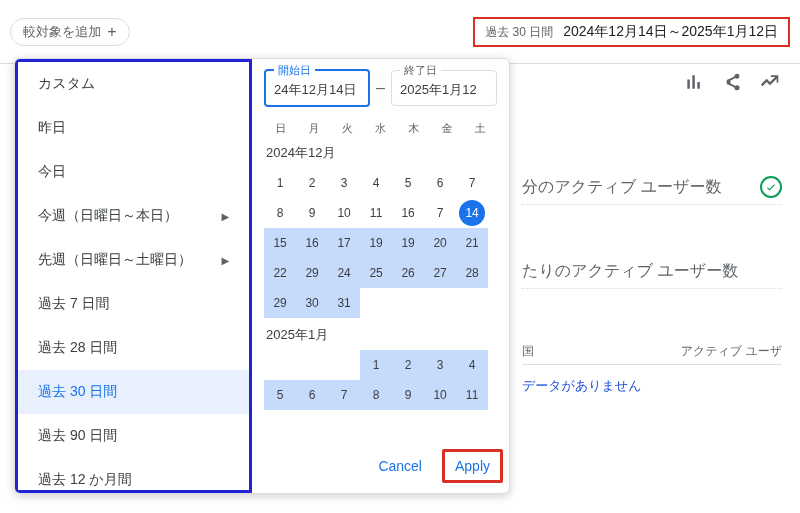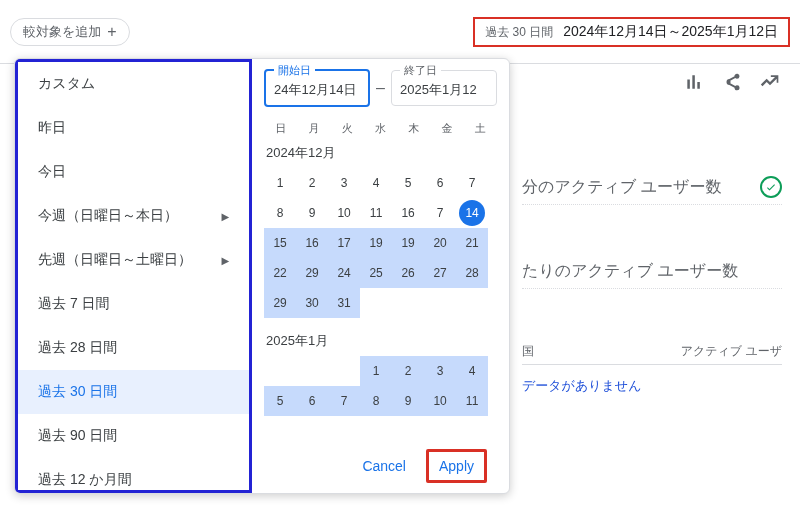--- a/index.html
+++ b/index.html
@@ -33,21 +33,21 @@
   
   .dow { display: grid; grid-template-columns: repeat(7, 1fr); text-align: center; font-size: 11px; color: #5f6368; margin-bottom: 8px; }
   .month-label { font-size: 13px; color: #3c4043; margin: 6px 0 6px 2px; }
   .cal-grid { display: grid; grid-template-columns: repeat(7, 32px); }
   .day { width: 32px; height: 30px; display: flex; align-items: center; justify-content: center; font-size: 12px; color: #3c4043; cursor: pointer; }
   .day.sel { background: #c6dafc; text-align: center; }
   .day.circle { position: relative; color: #fff; }
   .day.circle::before { content: ''; position: absolute; width: 26px; height: 26px; border-radius: 50%; background: #1a73e8; z-index: 0; }
   .day.circle span { position: relative; z-index: 1; }
   
-  .actions { position: absolute; bottom: 10px; right: 22px; display: flex; gap: 12px; align-items: center; }
+  .actions { position: absolute; bottom: 10px; right: 6px; display: flex; gap: 12px; align-items: center; }
   .btn-cancel { font-size: 14px; color: #1a73e8; padding: 6px 8px; cursor: pointer; }
   .btn-apply { font-size: 14px; color: #1a73e8; font-weight: 500; padding: 6px 10px; cursor: pointer; border: 3px solid #d93025; border-radius: 2px; }
   
   .bg-cards { position: absolute; top: 170px; left: 522px; width: 260px; }
   .bg-row { display: flex; justify-content: space-between; align-items: center; border-bottom: 1px dotted #dadce0; padding: 6px 0; }
   .bg-row .t { font-size: 16px; color: #5f6368; }
   .check-icon { width: 22px; height: 22px; border-radius: 50%; border: 2px solid #0d9d58; display: flex; align-items: center; justify-content: center; }
   .check-icon svg { width: 12px; height: 12px; fill: #0d9d58; }
   .bg-sep { height: 50px; }
   .bg-table-head { display: flex; justify-content: space-between; border-bottom: 1px solid #dadce0; padding: 4px 0; font-size: 12px; color: #5f6368; }
@@ -189,21 +189,21 @@
         <div class="day sel">24</div>
         <div class="day sel">25</div>
         <div class="day sel">26</div>
         <div class="day sel">27</div>
         <div class="day sel">28</div>
         <div class="day sel">29</div>
         <div class="day sel">30</div>
         <div class="day sel">31</div>
       </div>
 
-    <div class="month-label" style="margin-top:14px">2025年1月</div>
+    <div class="month-label" style="margin-top:8px">2025年1月</div>
     <div class="cal-grid" id="cal-jan">
         <div class="day"></div>
         <div class="day"></div>
         <div class="day"></div>
         <div class="day sel">1</div>
         <div class="day sel">2</div>
         <div class="day sel">3</div>
         <div class="day sel">4</div>
         <div class="day sel">5</div>
         <div class="day sel">6</div>

